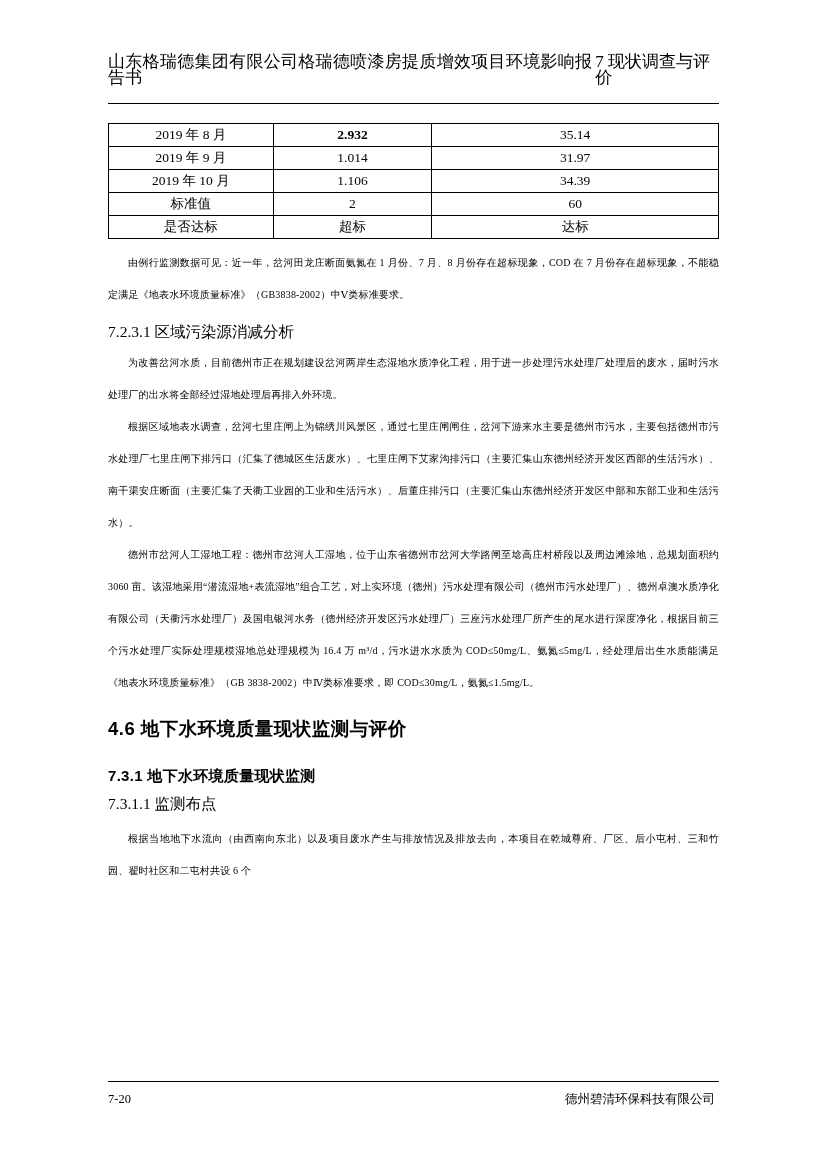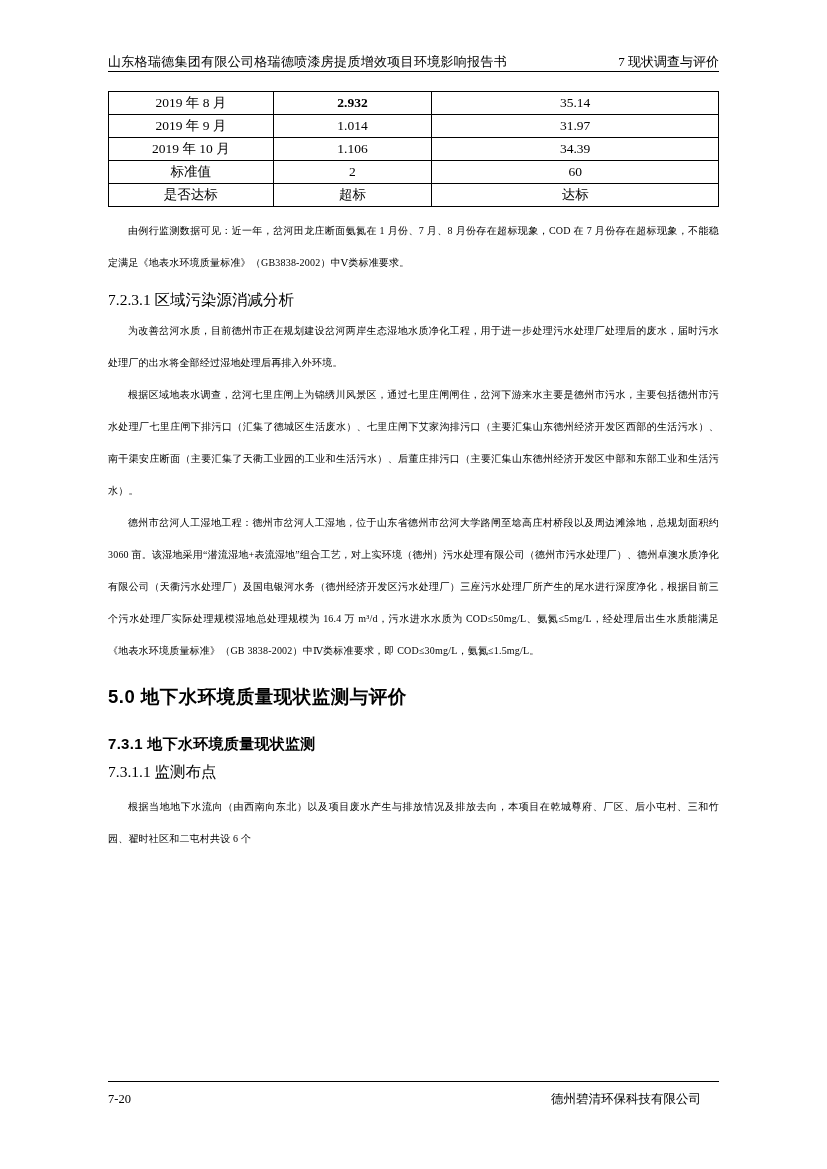--- a/index.html
+++ b/index.html
@@ -9,22 +9,22 @@
     background:#ffffff;color:#000;
     box-sizing:border-box;
     padding:54px 108px 0 108px;
     font-family:"Liberation Serif","DejaVu Serif",serif;
     overflow:hidden;
   }
   
   .header{
     display:flex;justify-content:space-between;align-items:flex-end;
     border-bottom:1px solid #000;
-    padding-bottom:1px;
-    font-size:13px;line-height:16px;
+    padding-bottom:17px;
+    font-size:17px;line-height:16px;
   }
   .header .hl{letter-spacing:0.3px;}
   
   .doc-table{
     width:100%;border-collapse:collapse;table-layout:fixed;
     margin-top:19px;
     font-size:13.5px;
     border-radius:15px;
   }
   .doc-table td{
@@ -61,21 +61,21 @@
     font-size:15.5px;font-weight:normal;
     line-height:26px;margin:2px 0 0 0;
   }
   
   .footer{
     position:absolute;left:108px;right:108px;top:1081px;
     border-top:1px solid #000;
   }
   .footer-inner{position:relative;padding-top:9px;font-size:12.5px;line-height:16px;}
   .footer-page{}
-  .footer-company{position:absolute;right:18px;top:9px;}
+  .footer-company{position:absolute;right:4px;top:9px;}
 </style>
 </head>
 <body>
 
 <div class="page">
 
   <div class="header">
     <span class="hl">山东格瑞德集团有限公司格瑞德喷漆房提质增效项目环境影响报告书</span>
     <span class="hr">7 现状调查与评价</span>
   </div>
@@ -118,21 +118,21 @@
   <p class="para first">由例行监测数据可见：近一年，岔河田龙庄断面氨氮在 1 月份、7 月、8 月份存在超标现象，COD 在 7 月份存在超标现象，不能稳定满足《地表水环境质量标准》（GB3838-2002）中Ⅴ类标准要求。</p>
 
   <h4 class="h-sub">7.2.3.1 区域污染源消减分析</h4>
 
   <p class="para">为改善岔河水质，目前德州市正在规划建设岔河两岸生态湿地水质净化工程，用于进一步处理污水处理厂处理后的废水，届时污水处理厂的出水将全部经过湿地处理后再排入外环境。</p>
 
   <p class="para">根据区域地表水调查，岔河七里庄闸上为锦绣川风景区，通过七里庄闸闸住，岔河下游来水主要是德州市污水，主要包括德州市污水处理厂七里庄闸下排污口（汇集了德城区生活废水）、七里庄闸下艾家沟排污口（主要汇集山东德州经济开发区西部的生活污水）、南干渠安庄断面（主要汇集了天衢工业园的工业和生活污水）、后董庄排污口（主要汇集山东德州经济开发区中部和东部工业和生活污水）。</p>
 
   <p class="para">德州市岔河人工湿地工程：德州市岔河人工湿地，位于山东省德州市岔河大学路闸至埝高庄村桥段以及周边滩涂地，总规划面积约 3060 亩。该湿地采用“潜流湿地+表流湿地”组合工艺，对上实环境（德州）污水处理有限公司（德州市污水处理厂）、德州卓澳水质净化有限公司（天衢污水处理厂）及国电银河水务（德州经济开发区污水处理厂）三座污水处理厂所产生的尾水进行深度净化，根据目前三个污水处理厂实际处理规模湿地总处理规模为 16.4 万 m³/d，污水进水水质为 COD≤50mg/L、氨氮≤5mg/L，经处理后出生水质能满足《地表水环境质量标准》（GB 3838-2002）中Ⅳ类标准要求，即 COD≤30mg/L，氨氮≤1.5mg/L。</p>
 
-  <h2 class="h-major">5.0 地下水环境质量现状监测与评价</h2>
+  <h2 class="h-major">4.6 地下水环境质量现状监测与评价</h2>
 
   <h3 class="h-minor">7.3.1 地下水环境质量现状监测</h3>
 
   <h4 class="h-sub2">7.3.1.1 监测布点</h4>
 
   <p class="para last">根据当地地下水流向（由西南向东北）以及项目废水产生与排放情况及排放去向，本项目在乾城尊府、厂区、后小屯村、三和竹园、翟时社区和二屯村共设 6 个</p>
 
   <div class="footer">
     <div class="footer-inner">
       <div class="footer-page">7-20</div>

